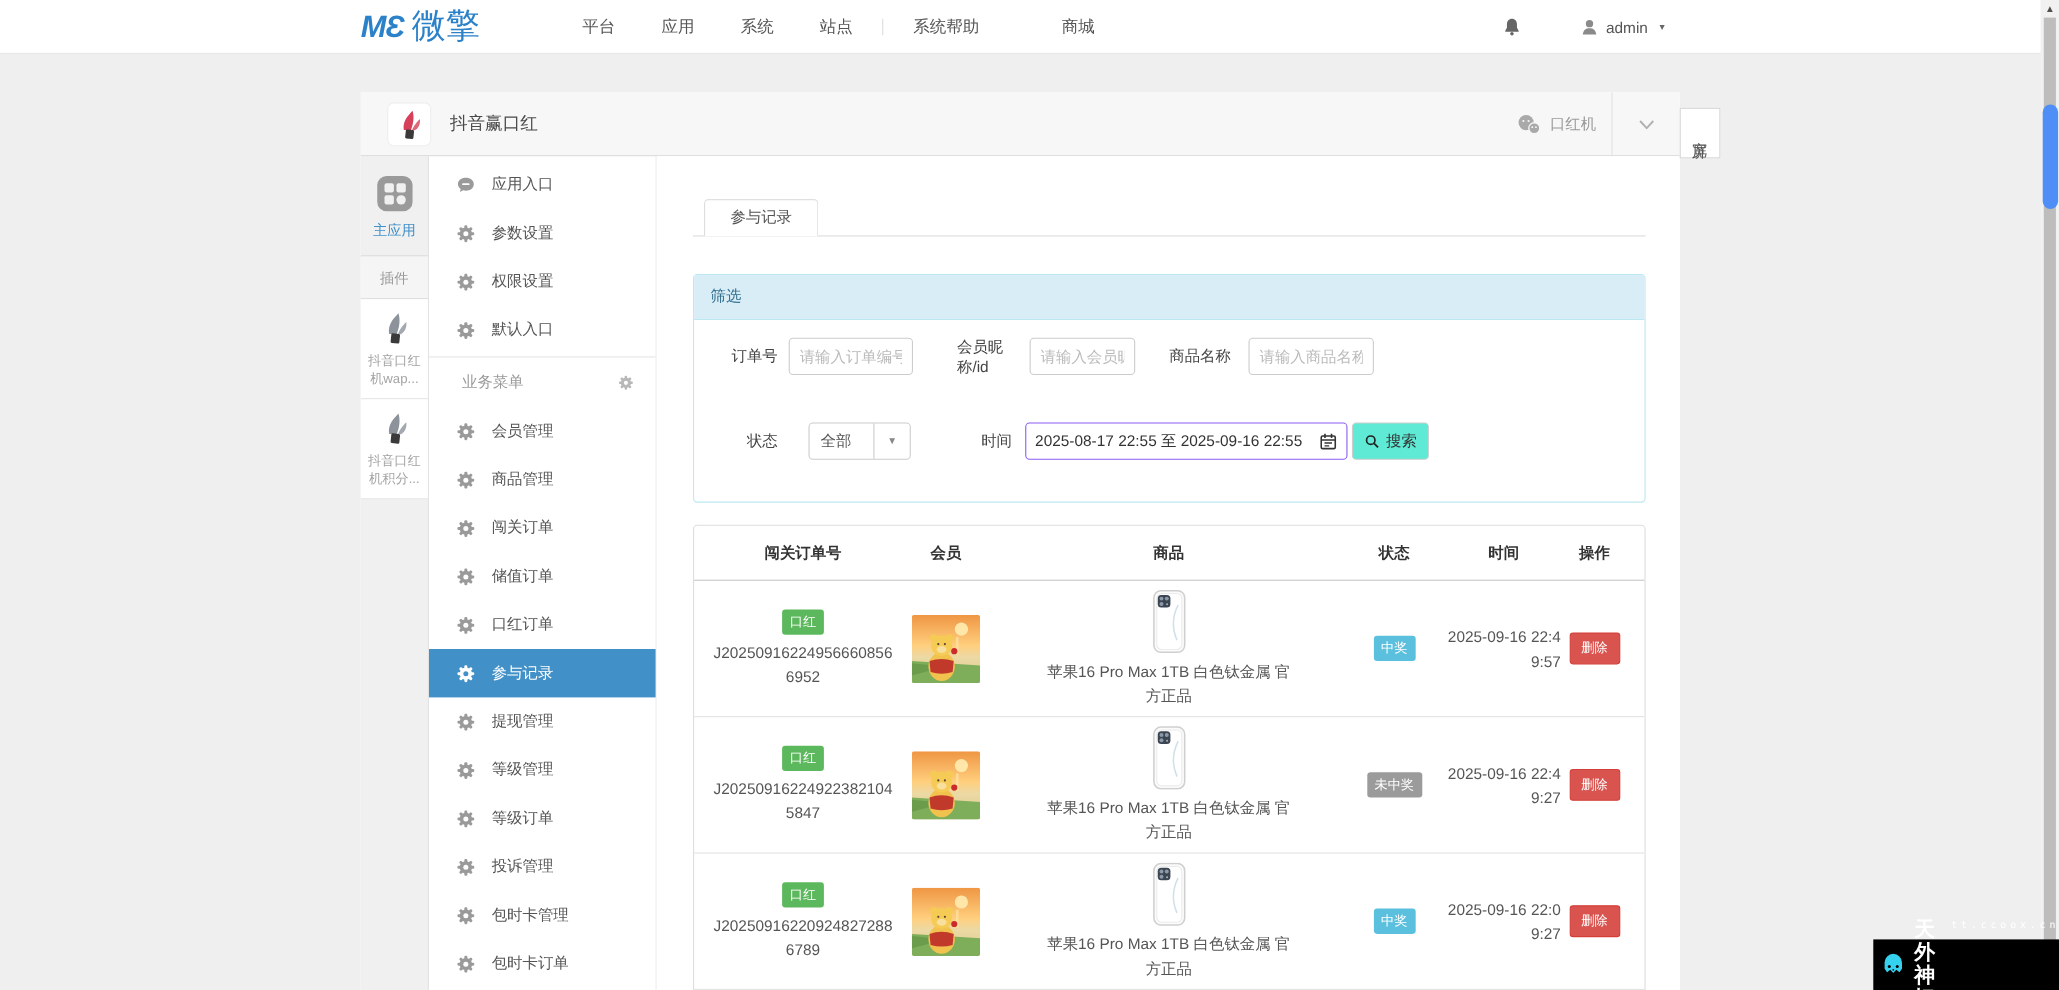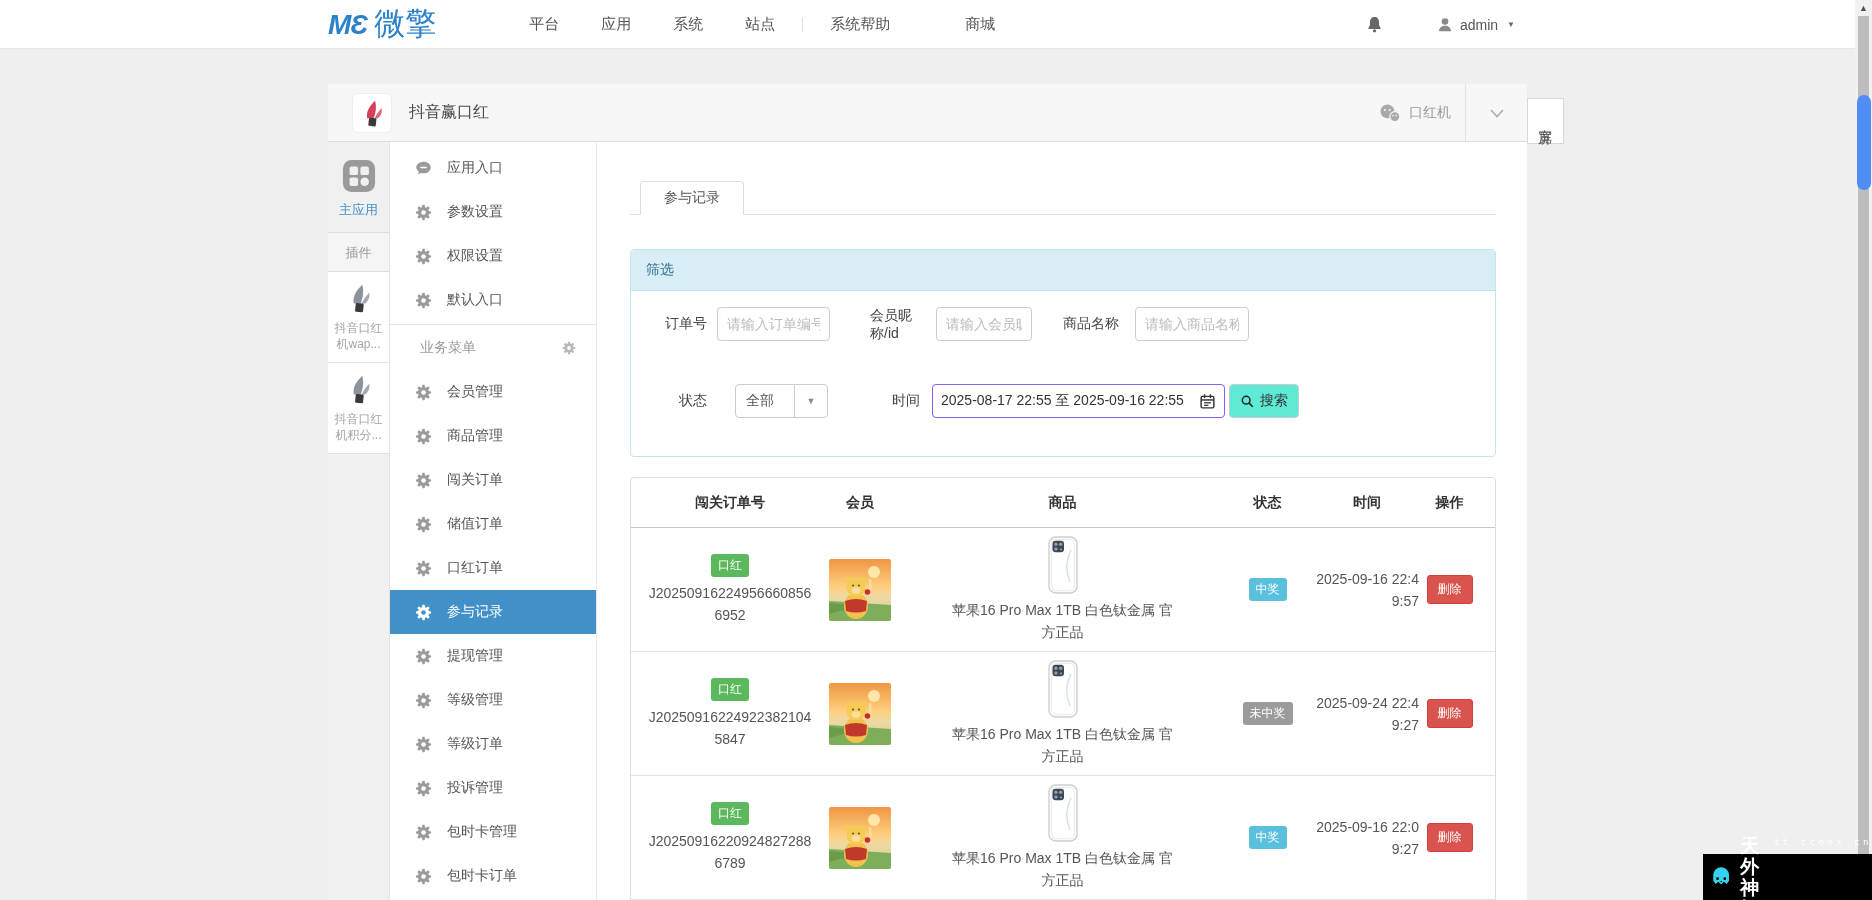--- a/index.html
+++ b/index.html
@@ -587,21 +587,21 @@
               <div class="cell c-product">
                 <svg class="ic" width="40" height="58">
                   <use href="#s-phone"></use>
                 </svg>
                 <div class="prod-name">苹果16 Pro Max 1TB 白色钛金属 官方正品</div>
               </div>
               <div class="cell c-status">
                 <span class="status-badge lose">未中奖</span>
               </div>
               <div class="cell c-time">
-                <div class="time-cell">2025-09-24 22:49:27</div>
+                <div class="time-cell">2025-09-16 22:49:27</div>
               </div>
               <div class="cell c-action">
                 <button class="del-btn">删除</button>
               </div>
             </div>
 
             <div class="t-row">
               <div class="cell c-order">
                 <span class="badge-green">口红</span>
                 <div class="order-num">J202509162209248272886789</div>

